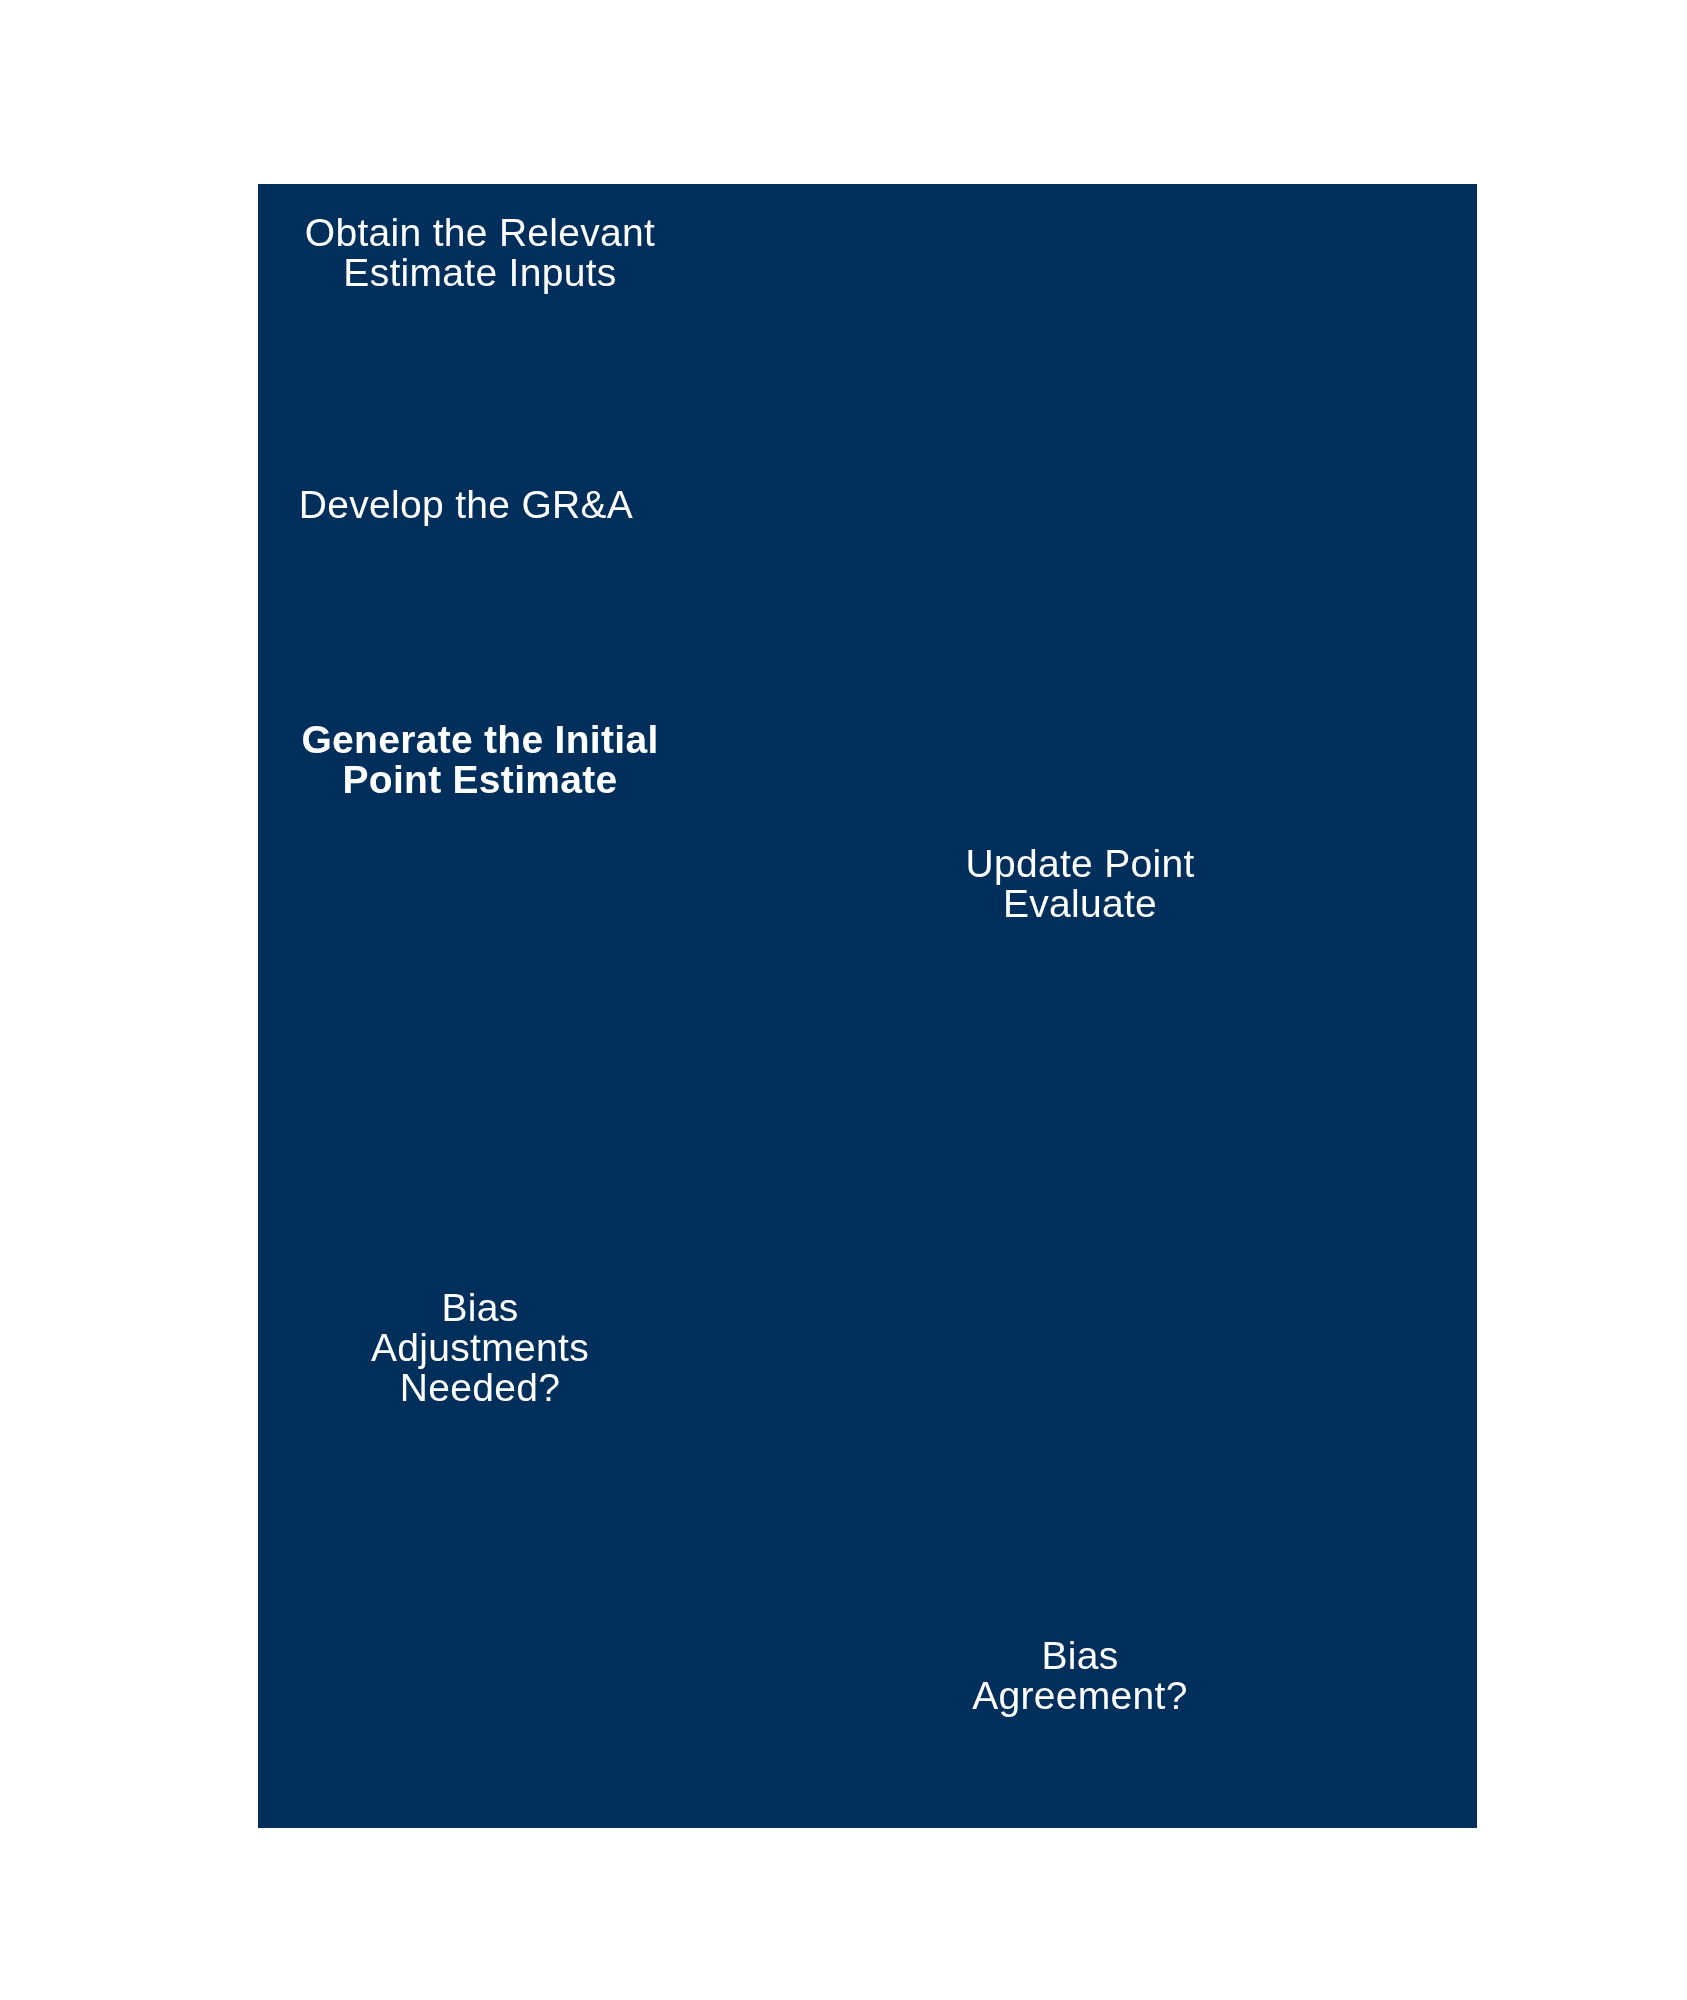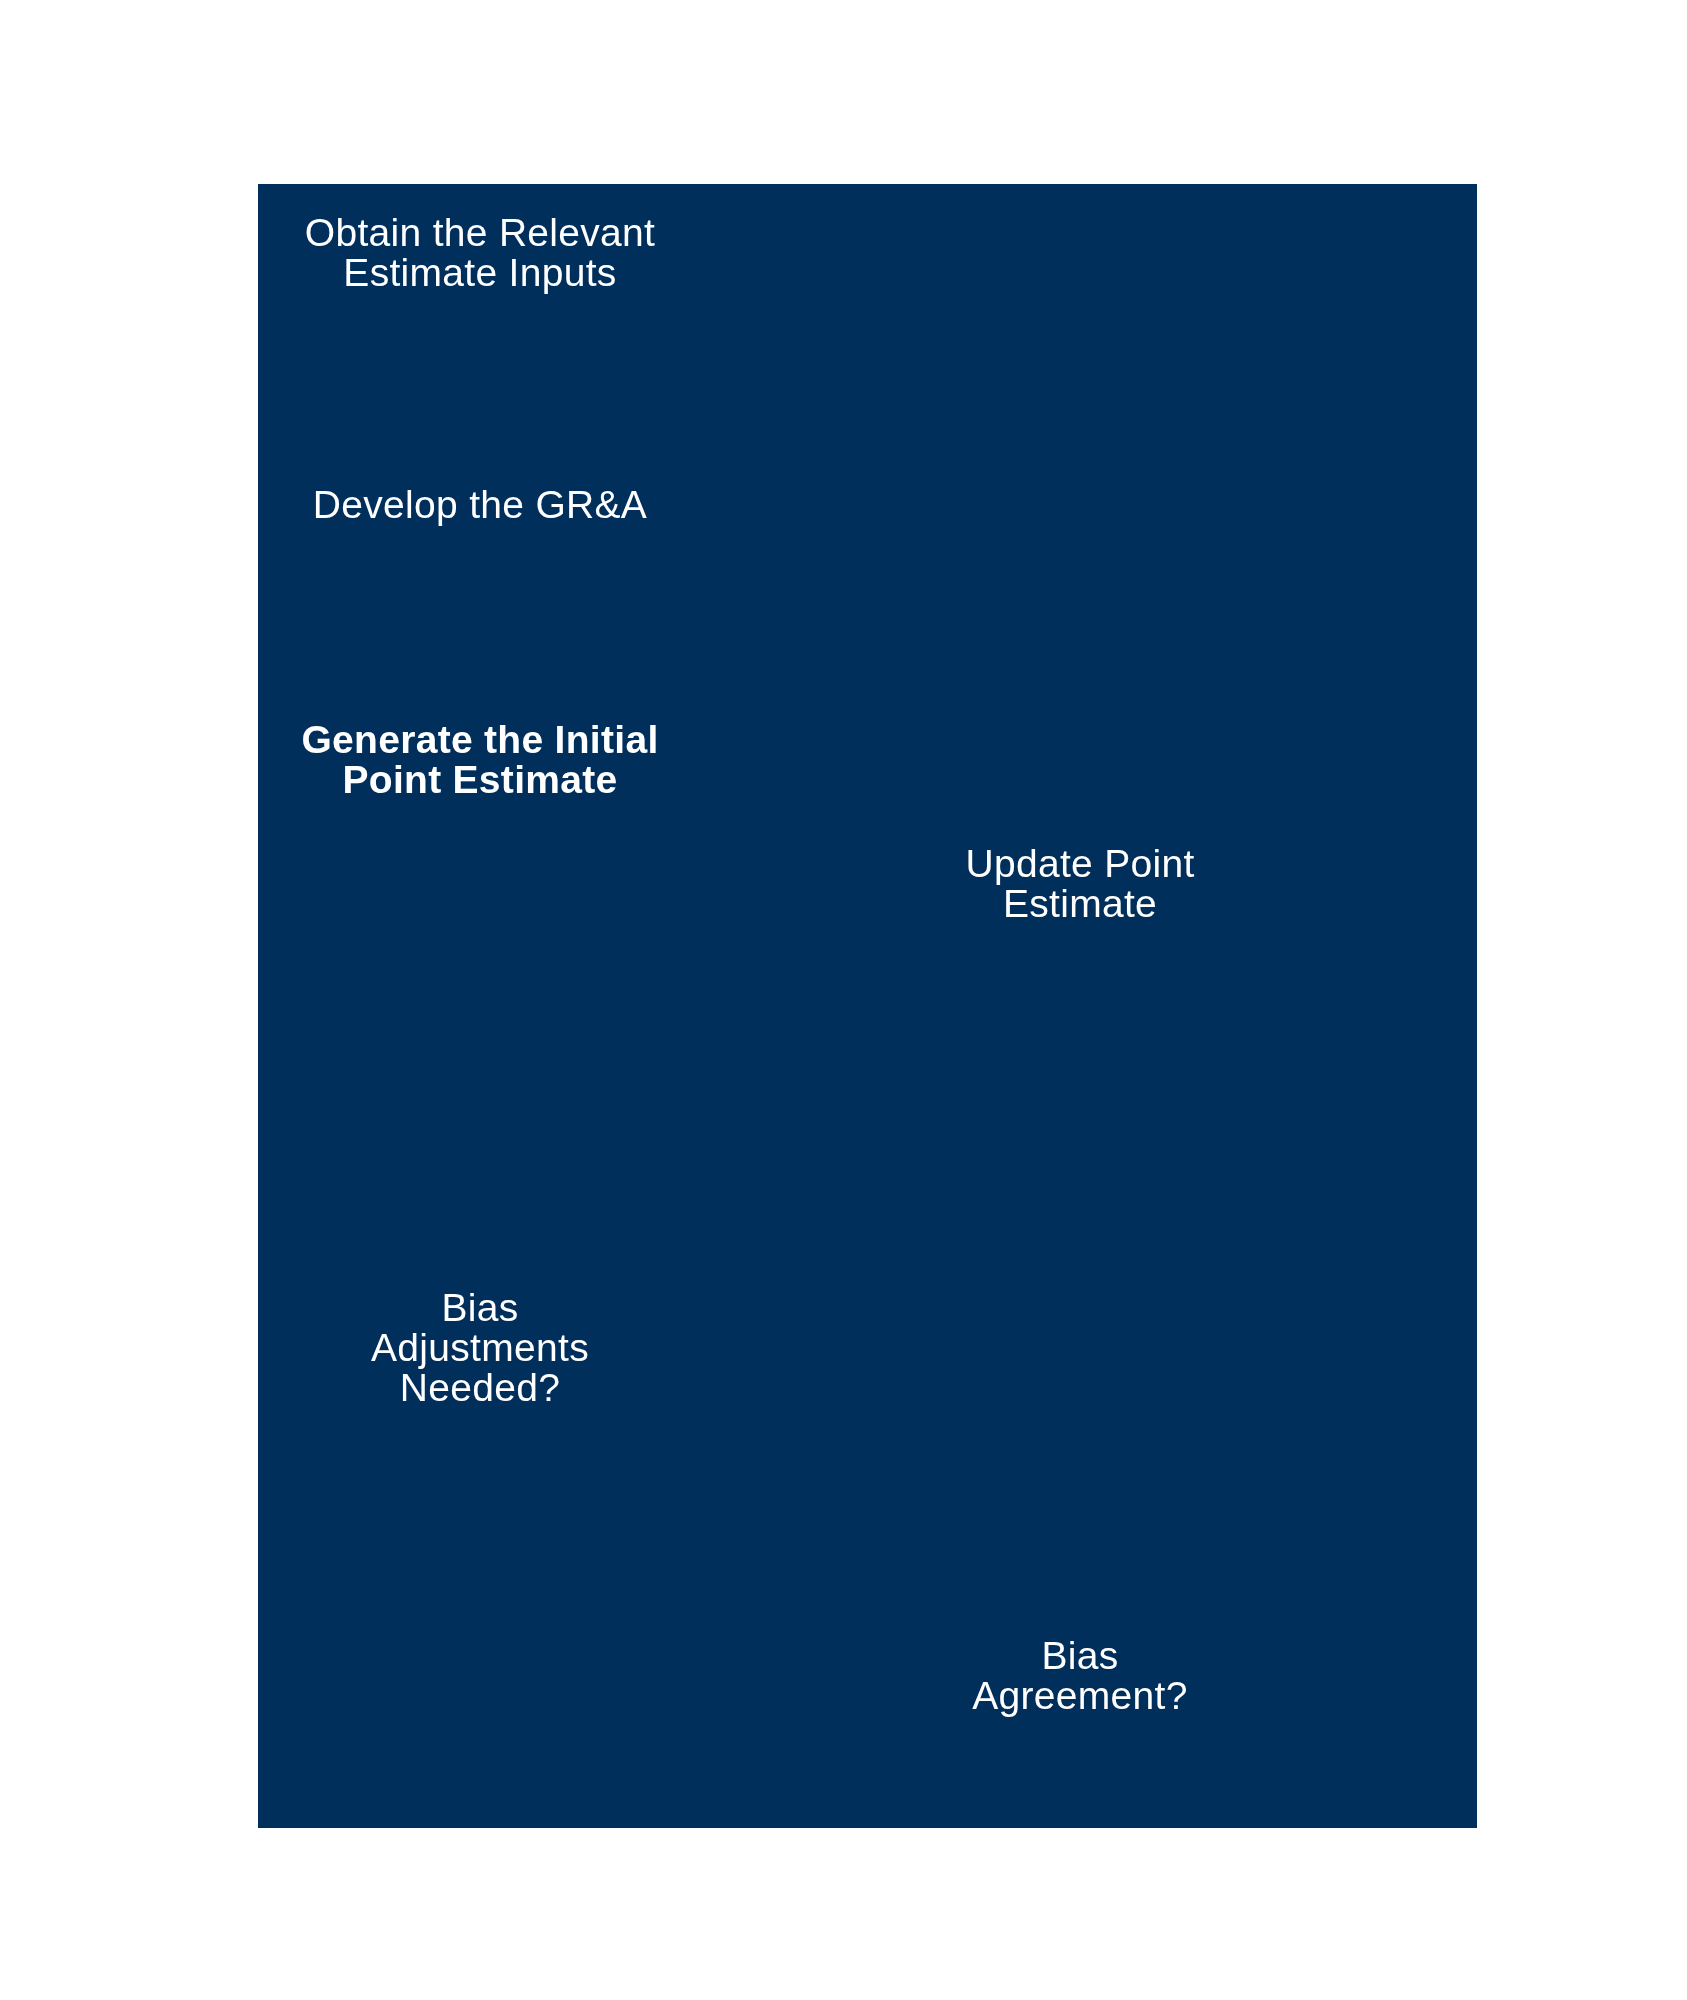--- a/index.html
+++ b/index.html
@@ -30,40 +30,40 @@
     transform: translate(-50%, -50%);
     text-align: center;
     white-space: pre-line;
     color: var(--text-color);
     font-size: 39px;
     line-height: 40px;
     letter-spacing: 0.3px;
   }
   
   .n0 { left: 222px;  top: 69px;   }
-  .n1 { left: 222px;  top: 321px;  }
+  .n1 { left: 208px;  top: 321px;  }
   .n2 { left: 222px;  top: 576px; font-weight: bold;  }
   .n3 { left: 822px;  top: 700px;  }
   .n4 { left: 222px;  top: 829px;  }
   .n5 { left: 222px;  top: 1164px; }
   .n6 { left: 822px;  top: 1149px; }
   .n7 { left: 222px;  top: 1494px; }
   .n8 { left: 822px;  top: 1492px; }
 </style>
 </head>
 <body>
 
 <div class="page">
   <div class="canvas">
     <div class="node n0">Obtain the Relevant
 Estimate Inputs</div>
     <div class="node n1">Develop the GR&amp;A</div>
     <div class="node n2">Generate the Initial
 Point Estimate</div>
     <div class="node n3">Update Point
-Estimate</div>
+Evaluate</div>
     <div class="node n5">Bias
 Adjustments
 Needed?</div>
     <div class="node n8">Bias
 Agreement?</div>
   </div>
 </div>
 
 </body></html>

